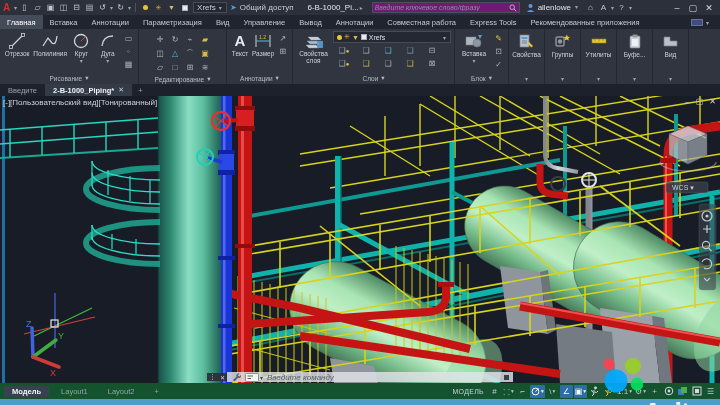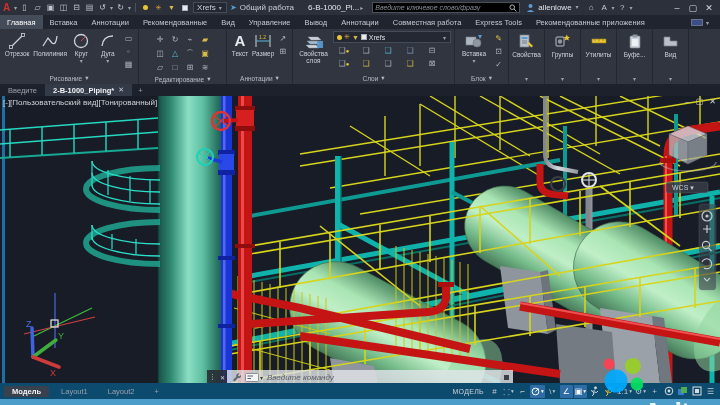--- a/index.html
+++ b/index.html
@@ -15,21 +15,21 @@
   .tb-ico.red { color:#d22f2f; font-weight:bold; font-size:10px; }
   .caret { font-size:6px; color:#9aa1ab; margin:0 1px; }
   .qat-sep { width:1px; height:9px; background:#4a505c; margin:0 3px; }
   .xref-chip { display:flex; align-items:center; gap:2px; background:#232832; border:1px solid #454b58;
     padding:0 3px; height:11px; margin-left:2px; }
   .dot-y { width:5px; height:5px; border-radius:50%; background:#e8c532; display:inline-block; }
   .sun-y { color:#e8a33d; font-size:7px; }
   .lock-y { color:#d8b94a; font-size:7px; }
   .sq-w { width:6px; height:6px; background:#e8eaee; display:inline-block; border:1px solid #aab0b8; }
   .doc-name { margin-left:14px; color:#e4e7ec; font-size:8px; white-space:nowrap; }
-  .search-wrap { display:flex; align-items:center; background:#000000; border:1px solid #4a505c;
+  .search-wrap { display:flex; align-items:center; background:#701a75; border:1px solid #4a505c;
     height:11px; width:148px; margin-left:8px; padding:0 2px; }
   .search-wrap input { flex:1; background:transparent; border:none; outline:none; color:#9aa1ab;
     font-size:7px; font-style:italic; font-family:"Liberation Sans",sans-serif; }
   .search-wrap input::placeholder { color:#8a919c; font-style:italic; }
   .user { display:flex; align-items:flex-start; gap:3px; margin-left:6px; color:#dfe3e8; }
   .win-btns { margin-left:auto; display:flex; align-items:center; gap:2px; padding-right:4px; }
   .win-btn { width:14px; text-align:center; color:#d6dae0; font-size:9px; cursor:default; }
 
   
   .ribbon-tabs { position:absolute; left:0; top:15px; width:720px; height:14px; background:#20242e;
@@ -67,37 +67,37 @@
   .ftab { display:flex; align-items:center; padding:0 8px; color:#9aa1ac; gap:4px; cursor:default; }
   .ftab.active { background:#343b48; color:#f0f2f5; font-weight:bold; }
   .ftab .x { font-weight:normal; font-size:7px; color:#c3c9d1; }
   .ftab-plus { display:flex; align-items:center; padding:0 6px; color:#9aa1ac; }
 
   
   .canvas { position:absolute; left:0; top:96px; width:720px; height:287px; background:#181c26; overflow:hidden; }
   .vp-label { position:absolute; left:3px; top:2px; font-size:8px; color:#cdd2d8; letter-spacing:0; z-index:5; }
   .dwg-controls { position:absolute; right:4px; top:1px; display:flex; gap:6px; z-index:5;
     color:#c9ced4; font-size:8px; }
-  .cmdbar { position:absolute; left:207px; top:274px; width:306px; height:14px; display:flex; z-index:6; }
+  .cmdbar { position:absolute; left:207px; top:274px; width:306px; height:14px; display:flex; z-index:6;align-items:center; }
   .cmd-grip { width:20px; background:rgba(40,44,52,0.88); color:#d8dce2; display:flex; align-items:center;
     justify-content:space-between; padding:0 2px; font-size:7px; }
   .cmd-main { flex:1; background:rgba(224,228,233,0.82); display:flex; align-items:center; gap:4px; padding:0 4px; }
   .cmd-main input { flex:1; border:none; outline:none; background:transparent; font-size:8px;
     font-style:italic; color:#555b63; font-family:"Liberation Sans",sans-serif; }
   .cmd-main input::placeholder { color:#5a6068; font-style:italic; }
   .cmd-icobox { display:flex; align-items:center; gap:1px; font-size:6px; color:#3a4049; }
   .cmd-handle { width:5px; height:5px; background:#3a4049; align-self:center; }
 
   
   .watermark { position:absolute; left:595px; top:354px; width:122px; height:44px; z-index:30; opacity:0.92; }
   .wm-text { position:absolute; left:48px; top:12px; font-size:27px; font-weight:bold; color:#ffffff;
     letter-spacing:-1px;margin-top:32px; }
 
   
-  .statusbar { position:absolute; left:0; top:383px; width:720px; height:16px; background:#0c4a6e;
+  .statusbar { position:absolute; left:0; top:383px; width:720px; height:16px; background:#14532d;
     display:flex; align-items:center; font-size:7.5px; color:#c3c9d1; z-index:10; }
   .ltab { padding:1px 8px; margin-left:4px; color:#9aa1ac; cursor:default; }
   .ltab.active { background:#3a414e; color:#f2f4f7; font-weight:bold; border-radius:2px; }
   .sb-right { margin-left:auto; display:flex; align-items:center; gap:1px; padding-right:3px; }
   .sb-ico { min-width:13px; height:13px; display:flex; align-items:center; justify-content:center;
     font-size:8px; color:#c3c9d1; border-radius:1px; padding:0 1px; cursor:default; }
   .sb-ico.on { background:#2e6ca5; color:#ffffff; }
   .sb-ico .c6 { font-size:5.5px; margin-left:1px; }
   .sb-model { font-size:7px; color:#cdd2d8; margin-right:3px; letter-spacing:0.3px; }
   .bottomstrip { position:absolute; left:0; top:399px; width:720px; height:6px; background:#4d9dcb; }
@@ -129,21 +129,21 @@
     <span class="tb-ico sun-y">✳</span>
     <span class="tb-ico lock-y">▼</span>
     <span class="tb-ico">
         <i class="sq-w"></i>
       </span>
     <span class="xref-chip">
       <span>Xrefs</span>
       <span class="caret">▾</span>
     </span>
     <span class="tb-ico" style="color:#4d9fd6;">➤</span>
-    <span>Общий работа</span>
+    <span>Общий доступ</span>
     <span class="doc-name">6-B-1000_Pi...</span>
     <span class="caret">▸</span>
     <span class="search-wrap">
       <input placeholder="Введите ключевое слово/фразу" style="">
       <svg width="8" height="8" viewBox="0 0 8 8">
         <circle cx="3.2" cy="3.2" r="2.3" fill="none" stroke="#aab1bb" stroke-width="1"></circle>
         <line x1="5" y1="5" x2="7.4" y2="7.4" stroke="#aab1bb" stroke-width="1"></line>
       </svg>
     </span>
     <span class="user">
@@ -163,21 +163,21 @@
       <span class="win-btn">–</span>
       <span class="win-btn">▢</span>
       <span class="win-btn">✕</span>
     </span>
   </div>
 
   <div class="ribbon-tabs">
     <span class="rtab active">Главная</span>
     <span class="rtab">Вставка</span>
     <span class="rtab">Аннотации</span>
-    <span class="rtab">Рекомендованные</span>
+    <span class="rtab">Параметризация</span>
     <span class="rtab">Вид</span>
     <span class="rtab">Управление</span>
     <span class="rtab">Вывод</span>
     <span class="rtab">Аннотации</span>
     <span class="rtab">Совместная работа</span>
     <span class="rtab">Express Tools</span>
     <span class="rtab">Рекомендованные приложения</span>
     <span class="rtab-endico">
       <span class="flagbox"></span>
       <span class="caret">▾</span>

